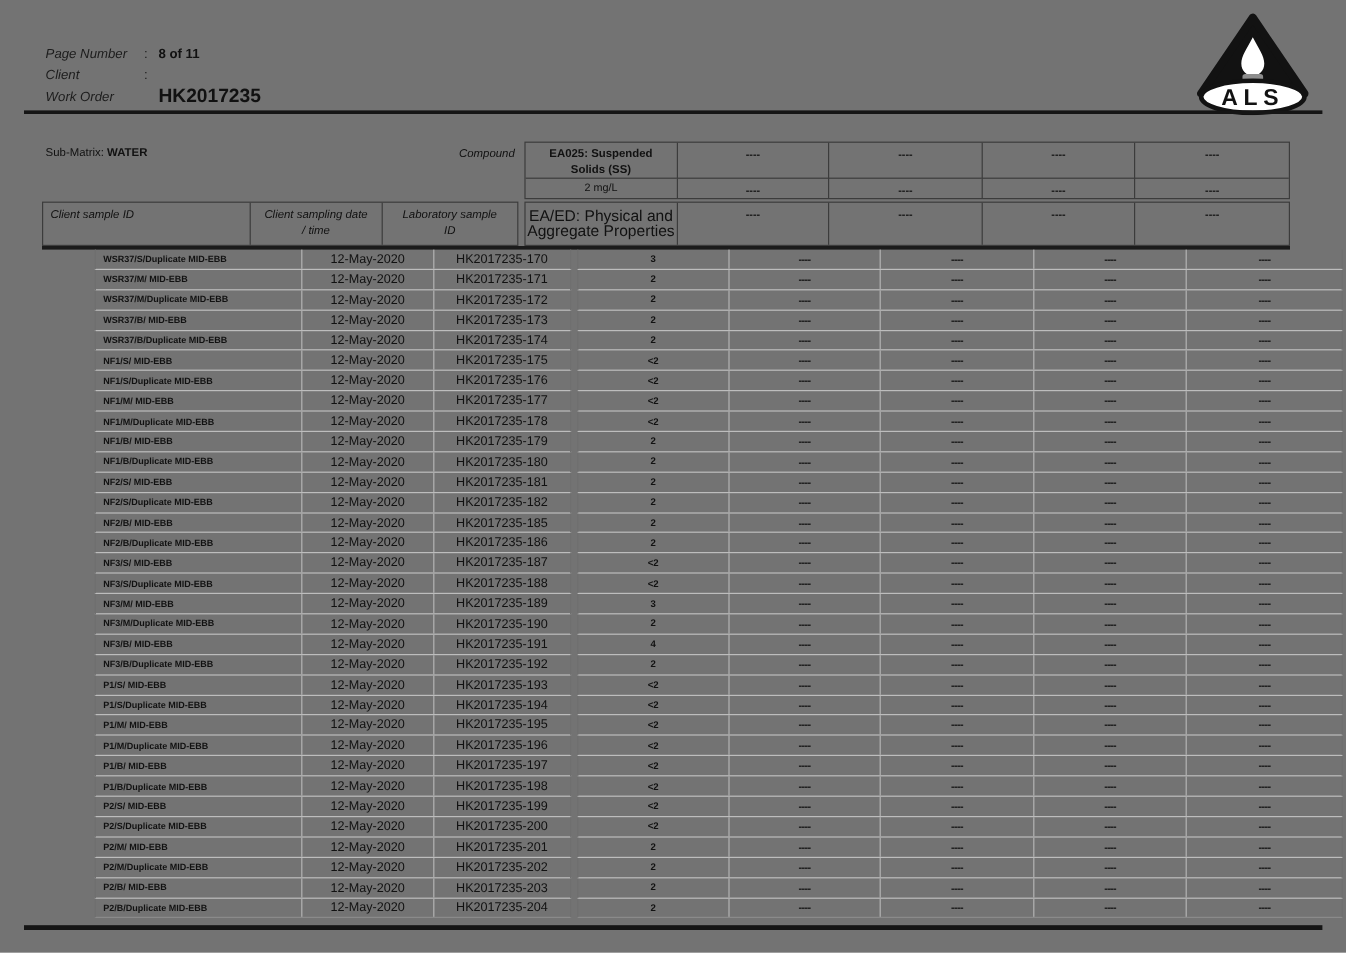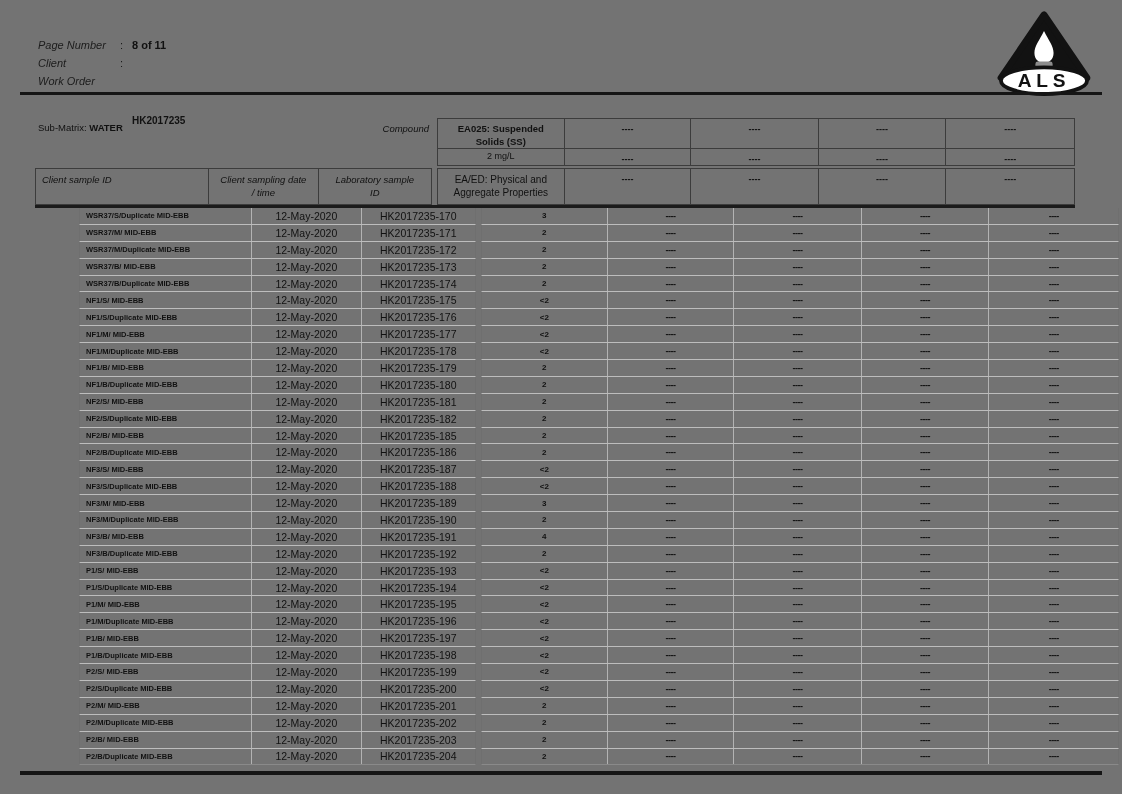--- a/index.html
+++ b/index.html
@@ -13,21 +13,21 @@
     margin:0 auto;
   }
   
   .meta { position:absolute; left:38px; top:36px; }
   .meta-row { display:grid; grid-template-columns:82px 12px auto; line-height:18px; }
   .meta-label { font-style:italic; font-size:11px; color:#1c1c1c; }
   .meta-colon { font-size:11px; color:#1c1c1c; }
   .meta-value { font-weight:bold; }
   .meta-row.r0 .meta-value { font-size:11px; }
   .meta-row.r1 .meta-value { font-size:8.5px; line-height:19px; letter-spacing:.2px; }
-  .meta-row.r2 .meta-value { font-size:10px;margin-top:40px; }
+  .meta-row.r2 .meta-value { font-size:16px; }
   
   .logo { position:absolute; left:985px; top:8px; width:118px; height:88px; }
   
   .rule-top    { position:absolute; left:20px; top:92px;  width:1082px; height:3px; background:#151515; }
   .rule-bottom { position:absolute; left:20px; top:771px; width:1082px; height:4px; background:#151515; }
   .thick-divider { position:absolute; left:35px; top:205px; width:1040px; height:3px; background:#1b1b1b; }
   
   .submatrix { position:absolute; left:38px; top:122px; font-size:9.5px; }
   .submatrix b { font-weight:bold; }
   .compound-label { position:absolute; left:35px; top:123px; width:394px; text-align:right; font-style:italic; font-size:9.5px; }
@@ -38,21 +38,21 @@
   .arow .acell { box-sizing:border-box; text-align:center; border-left:1px solid #3c3c3c; }
   .arow .acell:first-child { border-left:none; }
   .arow.compound .acell { height:30px; border-bottom:1px solid #3c3c3c; }
   .arow.lor .acell { height:16px; }
   .ac0 { width:126px; } .ac1 { width:127px; } .ac2 { width:128px; } .ac3 { width:128px; } .ac4 { width:129px; }
   .compound-name { font-weight:bold; font-size:9.5px; line-height:13px; padding-top:3px; }
   .hdash { font-weight:bold; font-size:9px; padding-top:5px; letter-spacing:0; }
   .lor-val { font-size:9px; padding-top:2px; }
   .method-box { position:absolute; left:437px; top:168px; width:638px; height:37px; border:1px solid #3c3c3c; box-sizing:border-box; }
   .method-box .acell { height:35px; }
-  .method-name { font-size:10px; line-height:13px; padding-top:4px; }
+  .method-name { font-size:13px; line-height:13px; padding-top:4px; }
   
   .sample-header-box { position:absolute; left:35px; top:168px; width:397px; height:37px; border:1px solid #3c3c3c; box-sizing:border-box; display:flex; }
   .shcell { box-sizing:border-box; height:35px; font-style:italic; font-size:9.5px; line-height:13px; border-left:1px solid #3c3c3c; text-align:center; padding-top:4px; }
   .shcell:first-child { border-left:none; text-align:left; padding-left:6px; }
   .sh0 { width:173px; } .sh1 { width:110px; } .sh2 { width:114px; }
   
   .data-grid { position:absolute; left:35px; top:208px; width:1040px;padding-left:44px; }
   .drow { display:flex; height:16.9px; }
   .sec { display:flex; box-sizing:border-box; border-left:1px solid #6f6f6f; border-right:1px solid #6f6f6f; border-bottom:1px solid #bdbdbd; }
   .sec.left { width:397px; }

